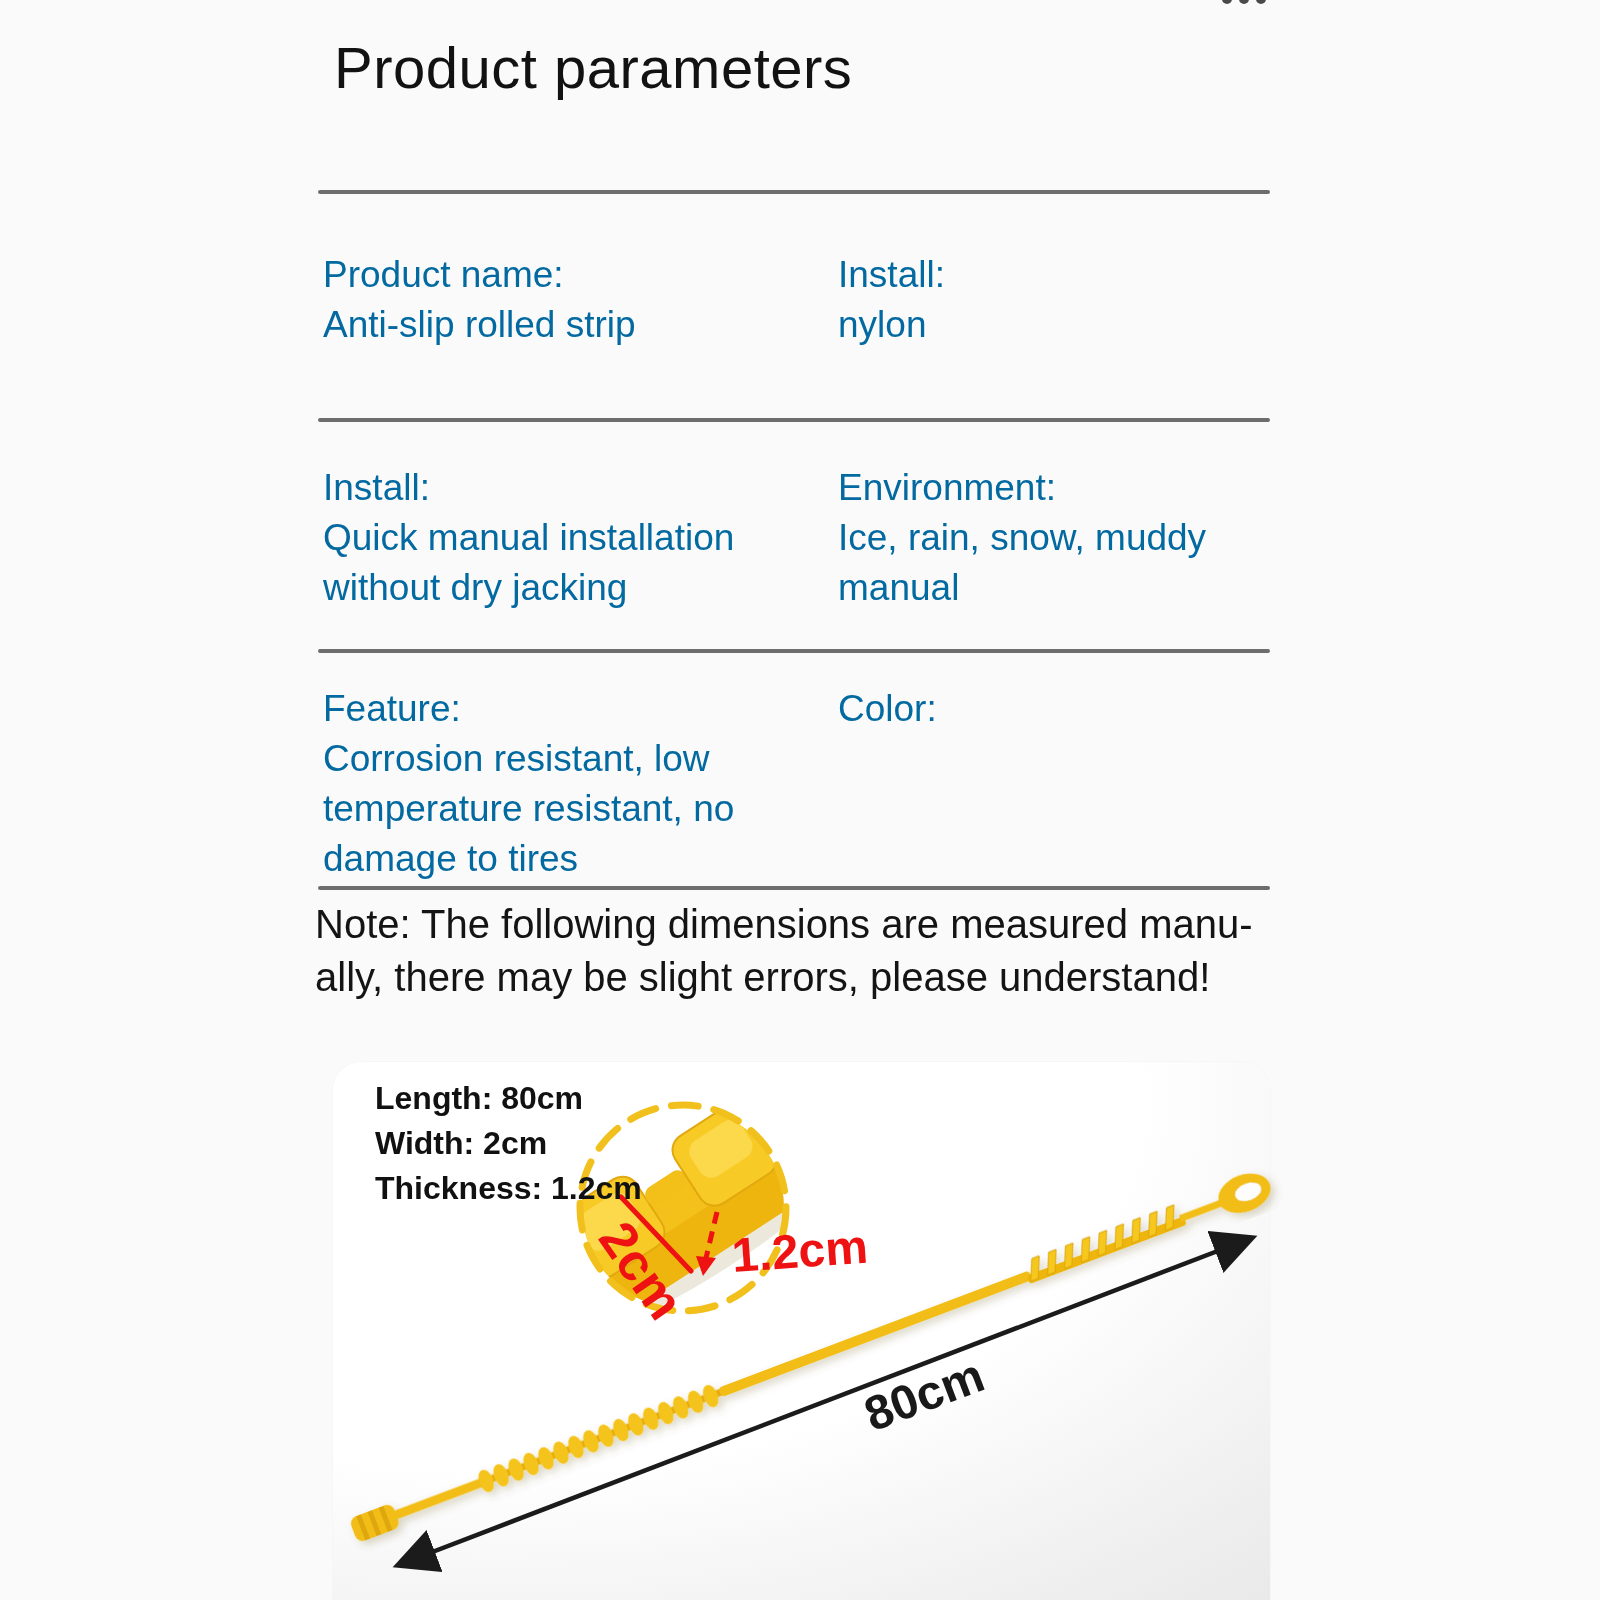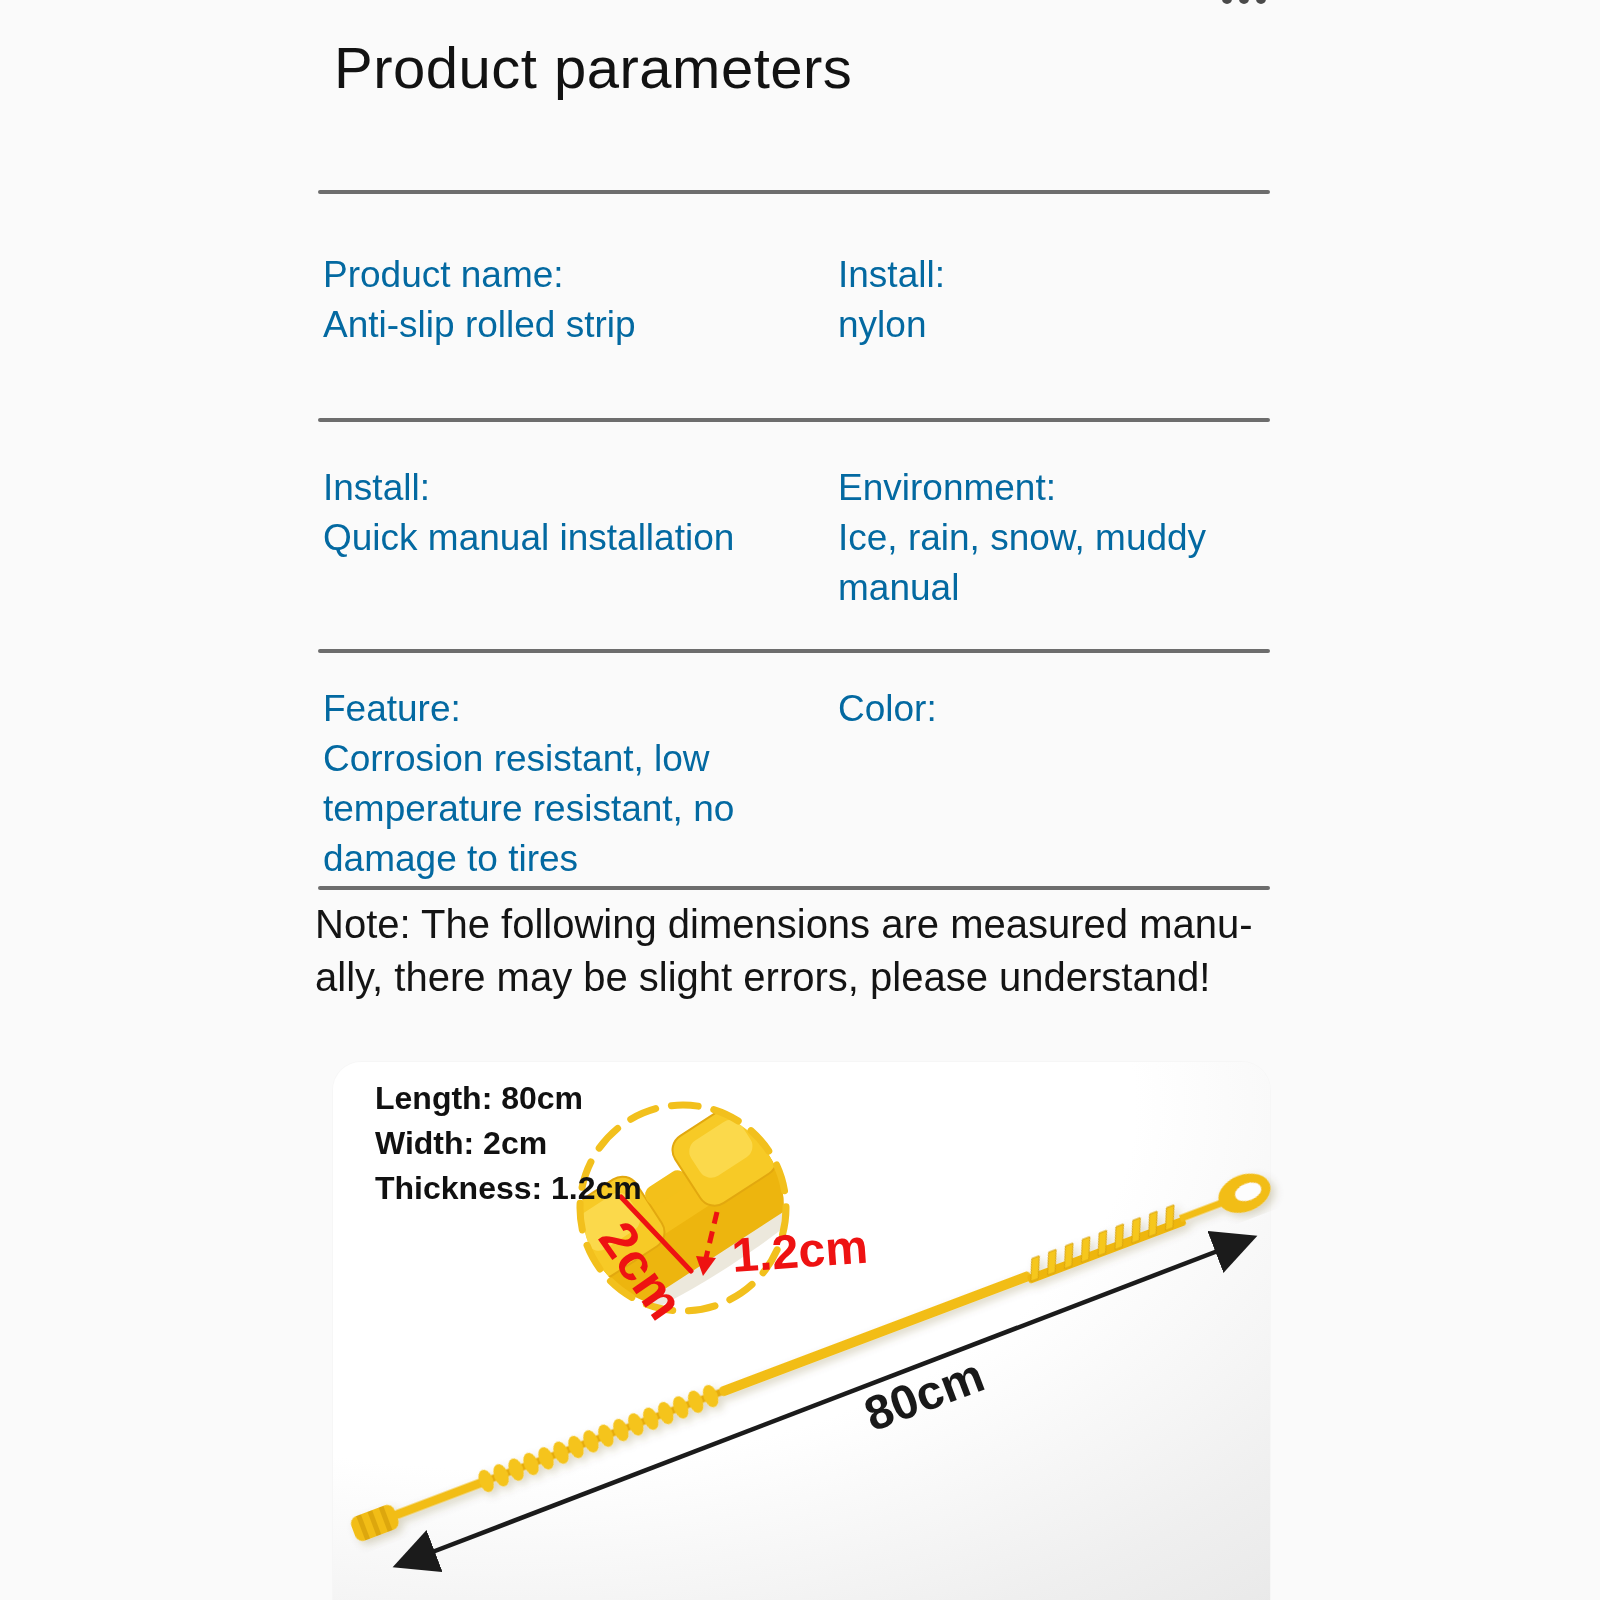--- a/index.html
+++ b/index.html
@@ -78,20 +78,21 @@
     <div class="spec-cell right">
       <div class="spec-line">Install:</div>
       <div class="spec-line">nylon</div>
     </div>
   </div>
 
   <div class="spec-row" id="row-2">
     <div class="spec-cell left">
       <div class="spec-line">Install:</div>
       <div class="spec-line">Quick manual installation</div>
+      <div class="spec-line">without dry jacking</div>
     </div>
     <div class="spec-cell right">
       <div class="spec-line">Environment:</div>
       <div class="spec-line">Ice, rain, snow, muddy</div>
       <div class="spec-line">manual</div>
     </div>
   </div>
 
   <div class="spec-row" id="row-3">
     <div class="spec-cell left">

